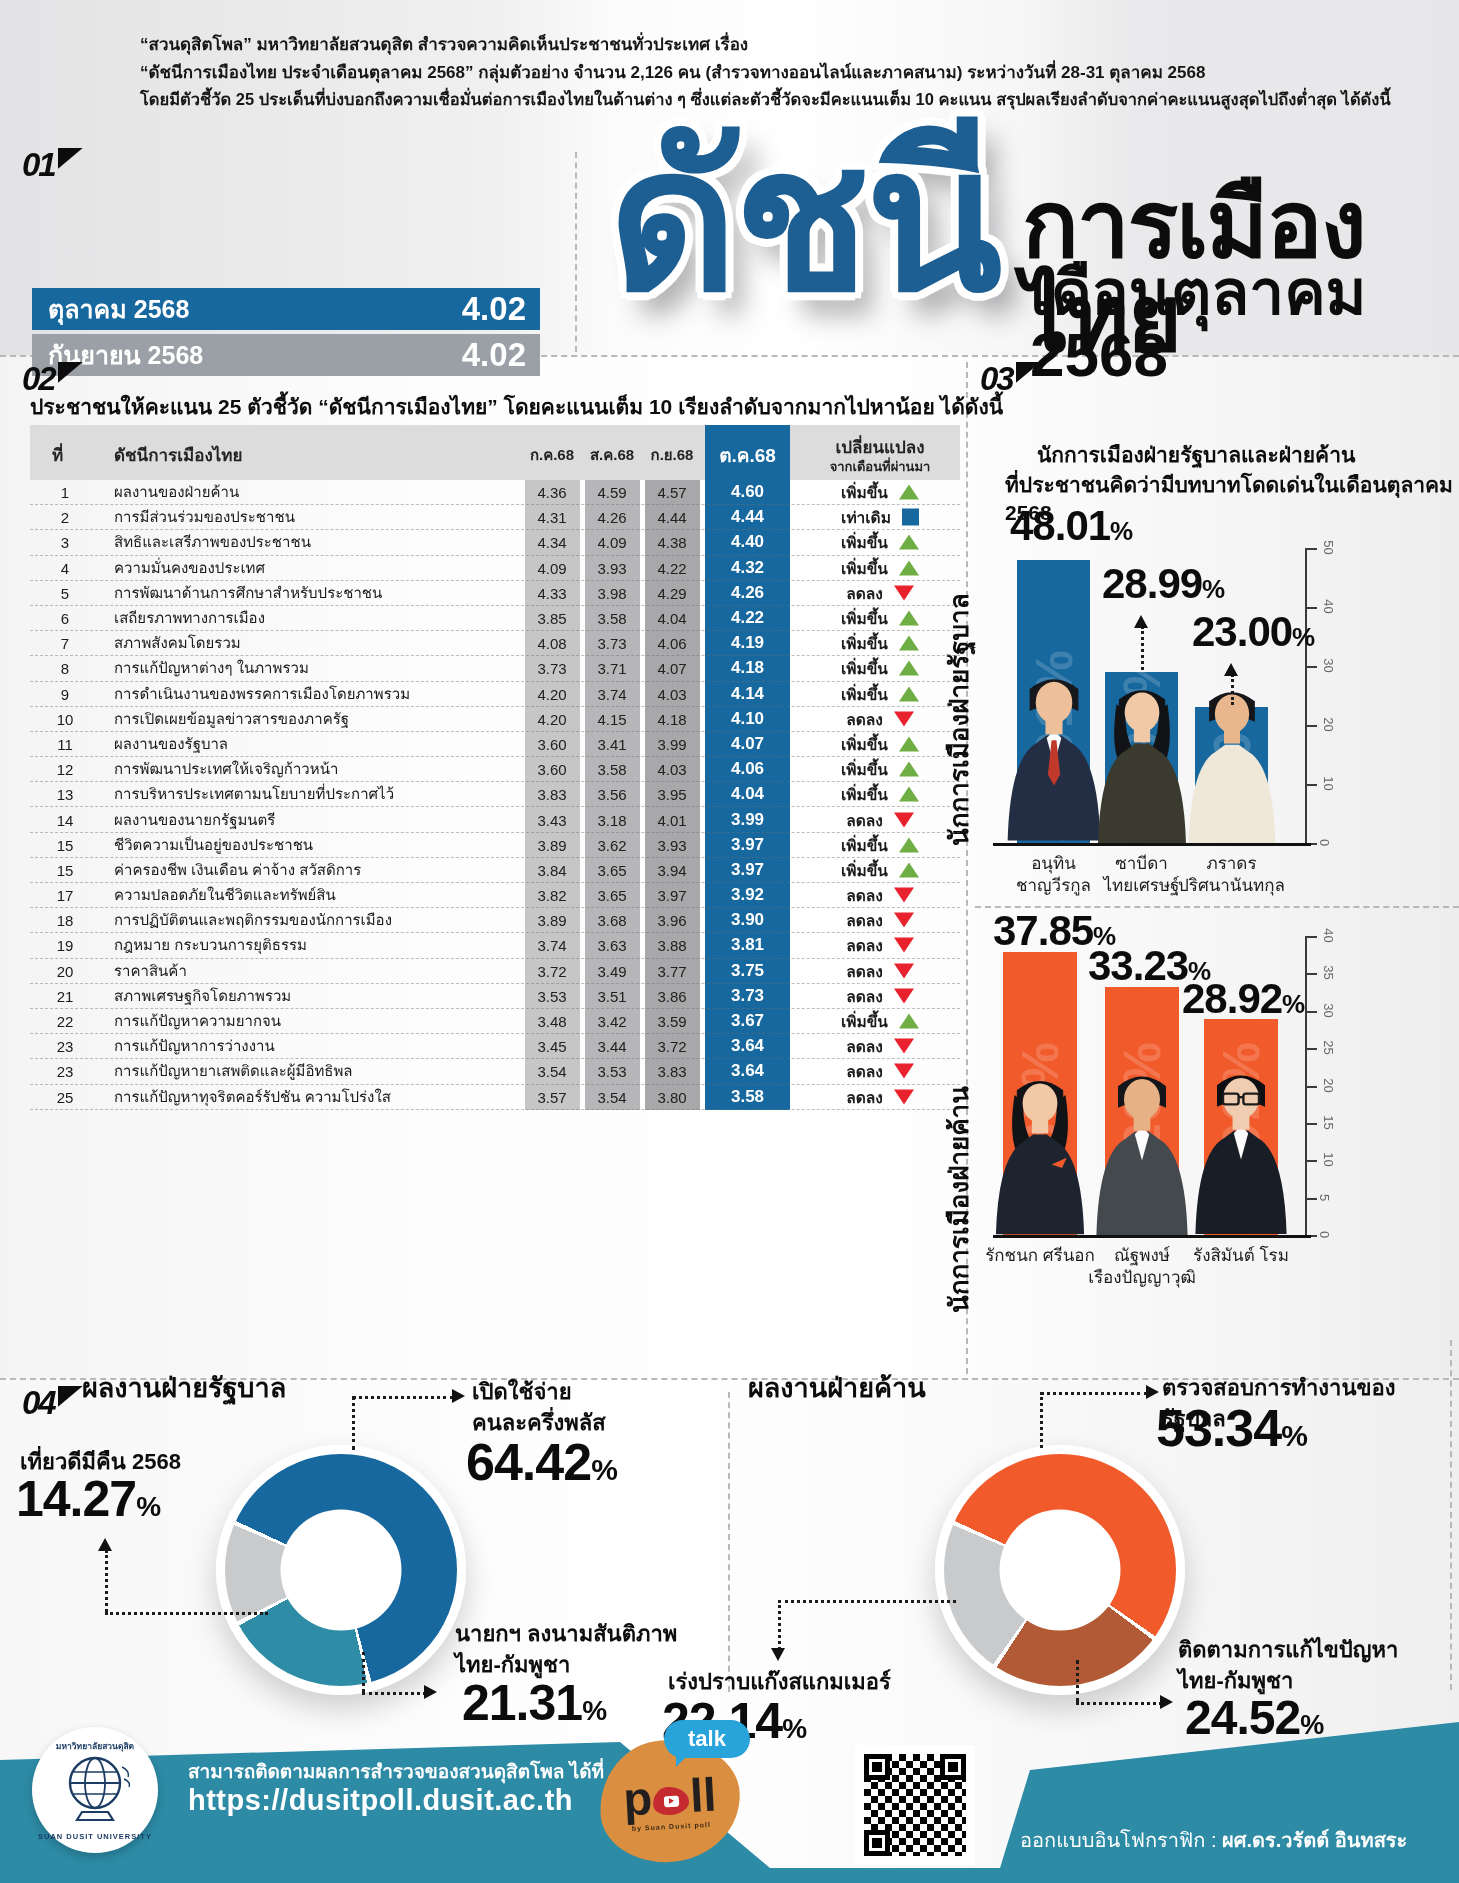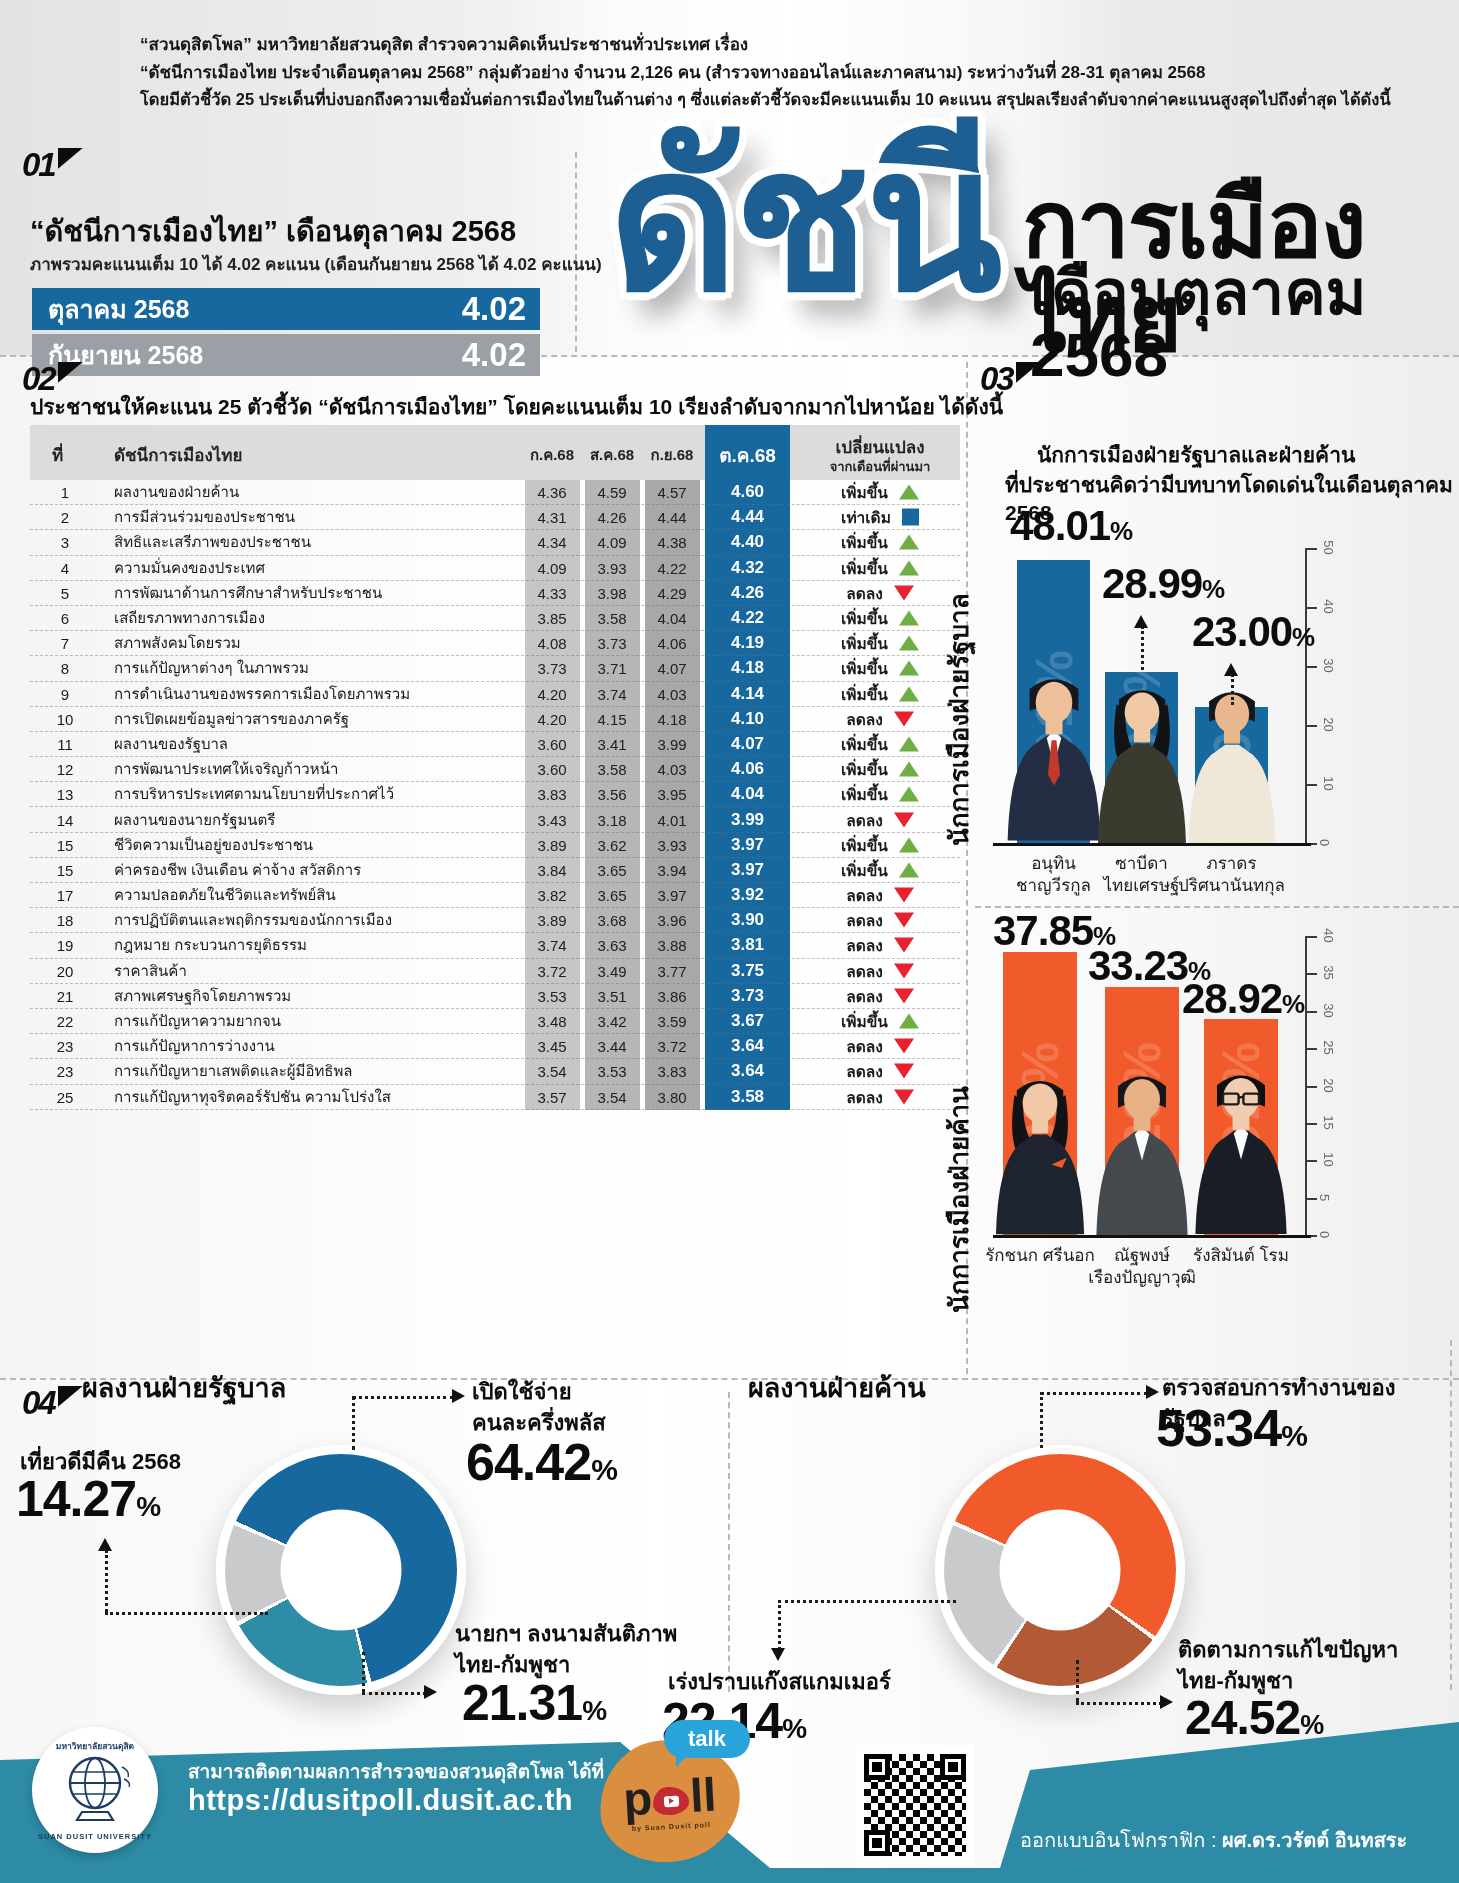--- a/index.html
+++ b/index.html
@@ -120,22 +120,20 @@
 
   <div class="abs dash-h" style="left:0;top:355px;width:1459px;"></div>
   <div class="abs dash-h" style="left:0;top:1378px;width:1459px;"></div>
   <div class="abs dash-v" style="left:966px;top:362px;height:1012px;"></div>
   <div class="abs dash-h" style="left:975px;top:906px;width:484px;"></div>
   <div class="abs dash-v" style="left:575px;top:152px;height:200px;"></div>
   <div class="abs dash-v" style="left:728px;top:1392px;height:300px;"></div>
   <div class="abs dash-v" style="left:1450px;top:1340px;height:350px;"></div>
 
   <div class="abs marker" style="left:22px;top:148px;">01</div>
-  <div class="abs s1-title" style="left:30px;top:208px;">“ดัชนีการเมืองไทย” เดือนตุลาคม 2568</div>
-  <div class="abs s1-sub" style="left:30px;top:250px;">ภาพรวมคะแนนเต็ม 10 ได้ 4.02 คะแนน (เดือนกันยายน 2568 ได้ 4.02 คะแนน)</div>
   <div class="abs sbar" style="top:288px;background:#17689e;gap:44px;">
     <span class="lb">ตุลาคม 2568</span>
     <span class="vl">4.02</span>
   </div>
   <div class="abs sbar" style="top:334px;background:#9aa0a5;">
     <span class="lb">กันยายน 2568</span>
     <span class="vl">4.02</span>
   </div>
 
   <div class="abs hero1" style="left:608px;top:128px;z-index:3;">ดัชนี</div>

